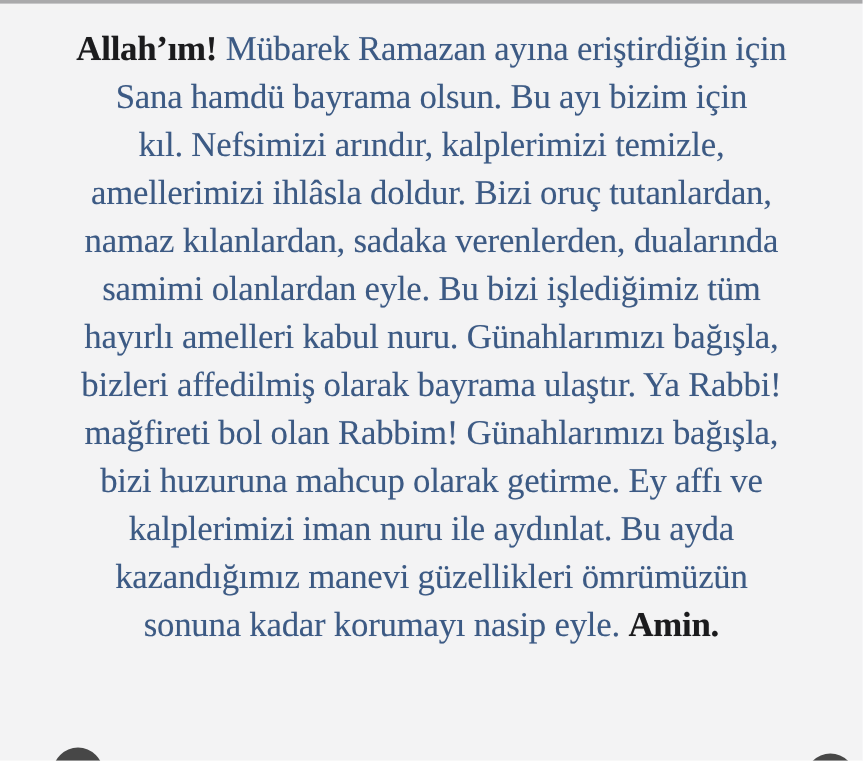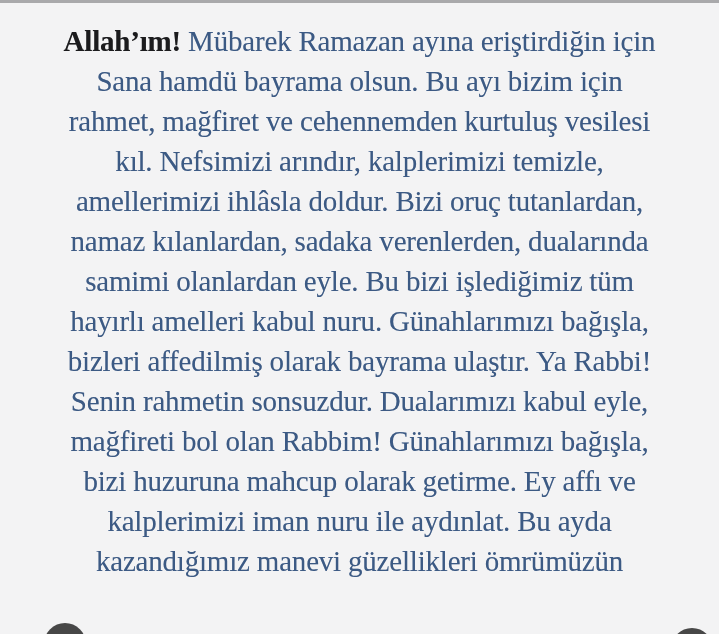--- a/index.html
+++ b/index.html
@@ -62,30 +62,29 @@
 </head>
 <body>
 
 <div class="page">
 
   <div class="top-strip"></div>
 
   <div class="prayer">
     <div class="line"><span class="emph">Allah’ım!</span> <span>Mübarek Ramazan ayına eriştirdiğin için</span></div>
     <div class="line">Sana hamdü bayrama olsun. Bu ayı bizim için</div>
-    <div class="line">rahmet, mağfiret ve cehennemden kurtuluş vesilesi</div>
     <div class="line">kıl. Nefsimizi arındır, kalplerimizi temizle,</div>
     <div class="line">amellerimizi ihlâsla doldur. Bizi oruç tutanlardan,</div>
     <div class="line">namaz kılanlardan, sadaka verenlerden, dualarında</div>
     <div class="line">samimi olanlardan eyle. Bu bizi işlediğimiz tüm</div>
     <div class="line">hayırlı amelleri kabul nuru. Günahlarımızı bağışla,</div>
     <div class="line">bizleri affedilmiş olarak bayrama ulaştır. Ya Rabbi!</div>
-    <div class="line">Senin rahmetin sonsuzdur. Dualarımızı kabul eyle,</div>
     <div class="line">mağfireti bol olan Rabbim! Günahlarımızı bağışla,</div>
     <div class="line">bizi huzuruna mahcup olarak getirme. Ey affı ve</div>
     <div class="line">kalplerimizi iman nuru ile aydınlat. Bu ayda</div>
     <div class="line">kazandığımız manevi güzellikleri ömrümüzün</div>
+    <div class="line"><span>sonuna kadar korumayı nasip eyle.</span> <span class="emph">Amin.</span></div>
   </div>
 
   <div class="circle circle-left"></div>
   <div class="circle circle-right"></div>
 
 </div>
 
 </body></html>

